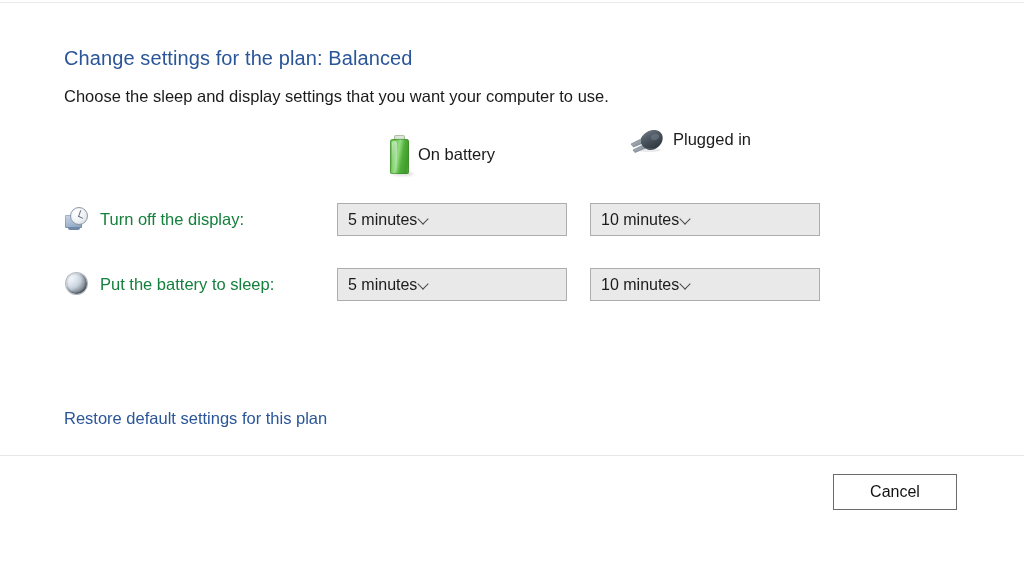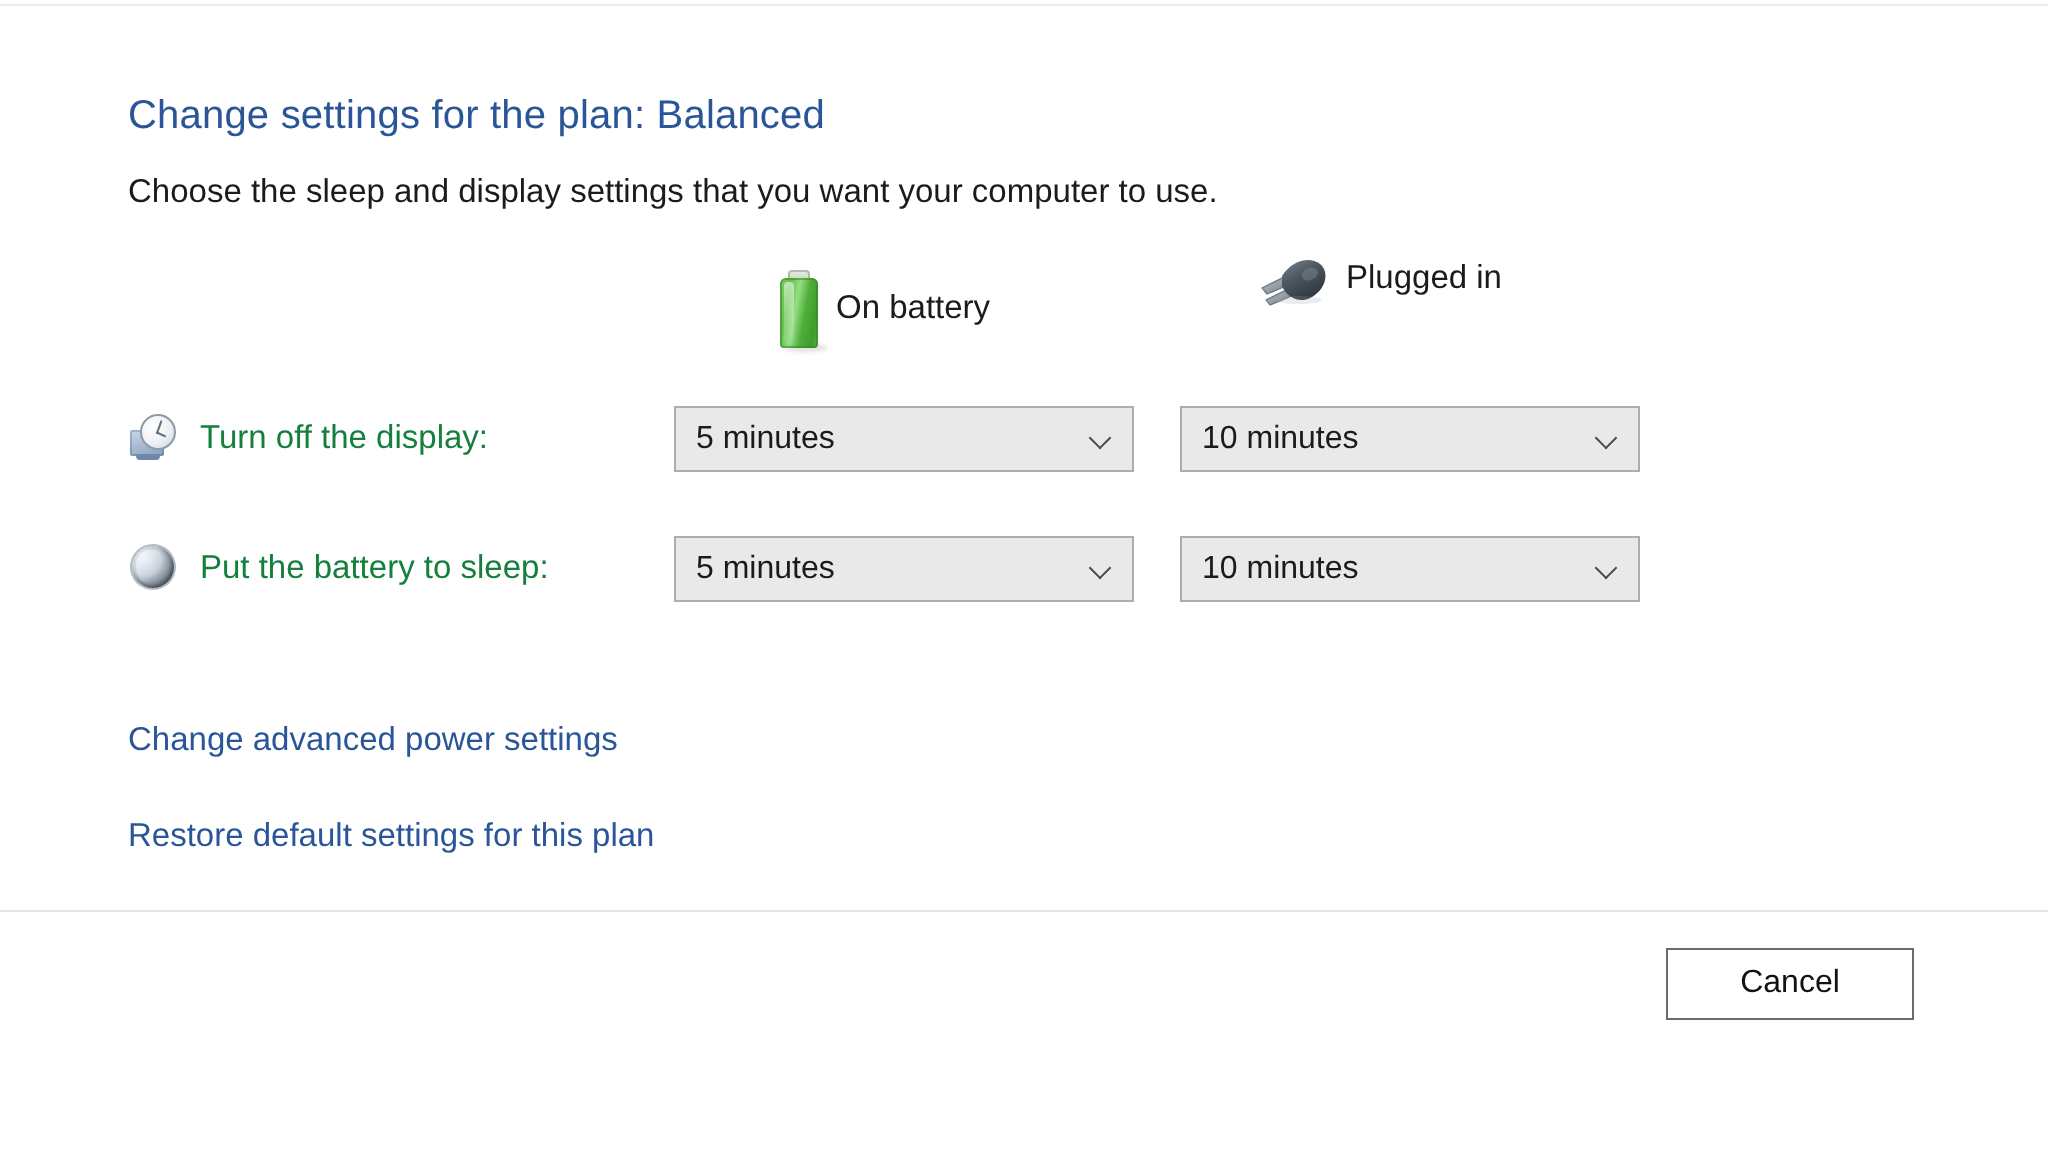--- a/index.html
+++ b/index.html
@@ -230,21 +230,20 @@
 
   
   .dropdown {
     position: absolute;
     height: 33px;
     background: #e9e9e9;
     border: 1px solid #adadad;
     box-sizing: border-box;
     display: flex;
     align-items: center;
-    justify-content: space-between;
     padding: 0 9px 0 10px;
     cursor: default;
   }
   .dropdown .value {
     font-size: 16px;
     color: #1b1b1b;
     white-space: nowrap;
   }
   .chevron-down {
     width: 13px;
@@ -400,21 +399,20 @@
   <div class="dropdown dd-sleep-battery">
     <span class="value">5 minutes</span>
     <span class="chevron-down"></span>
   </div>
 
   <div class="dropdown dd-sleep-plugged">
     <span class="value">10 minutes</span>
     <span class="chevron-down"></span>
   </div>
 
-  <a class="link link-advanced">Change advanced power settings</a>
 
   <a class="link link-restore">Restore default settings for this plan</a>
 
   <div class="footer-rule"></div>
 
 
   <div class="btn btn-cancel">Cancel</div>
 
 </div>
 

